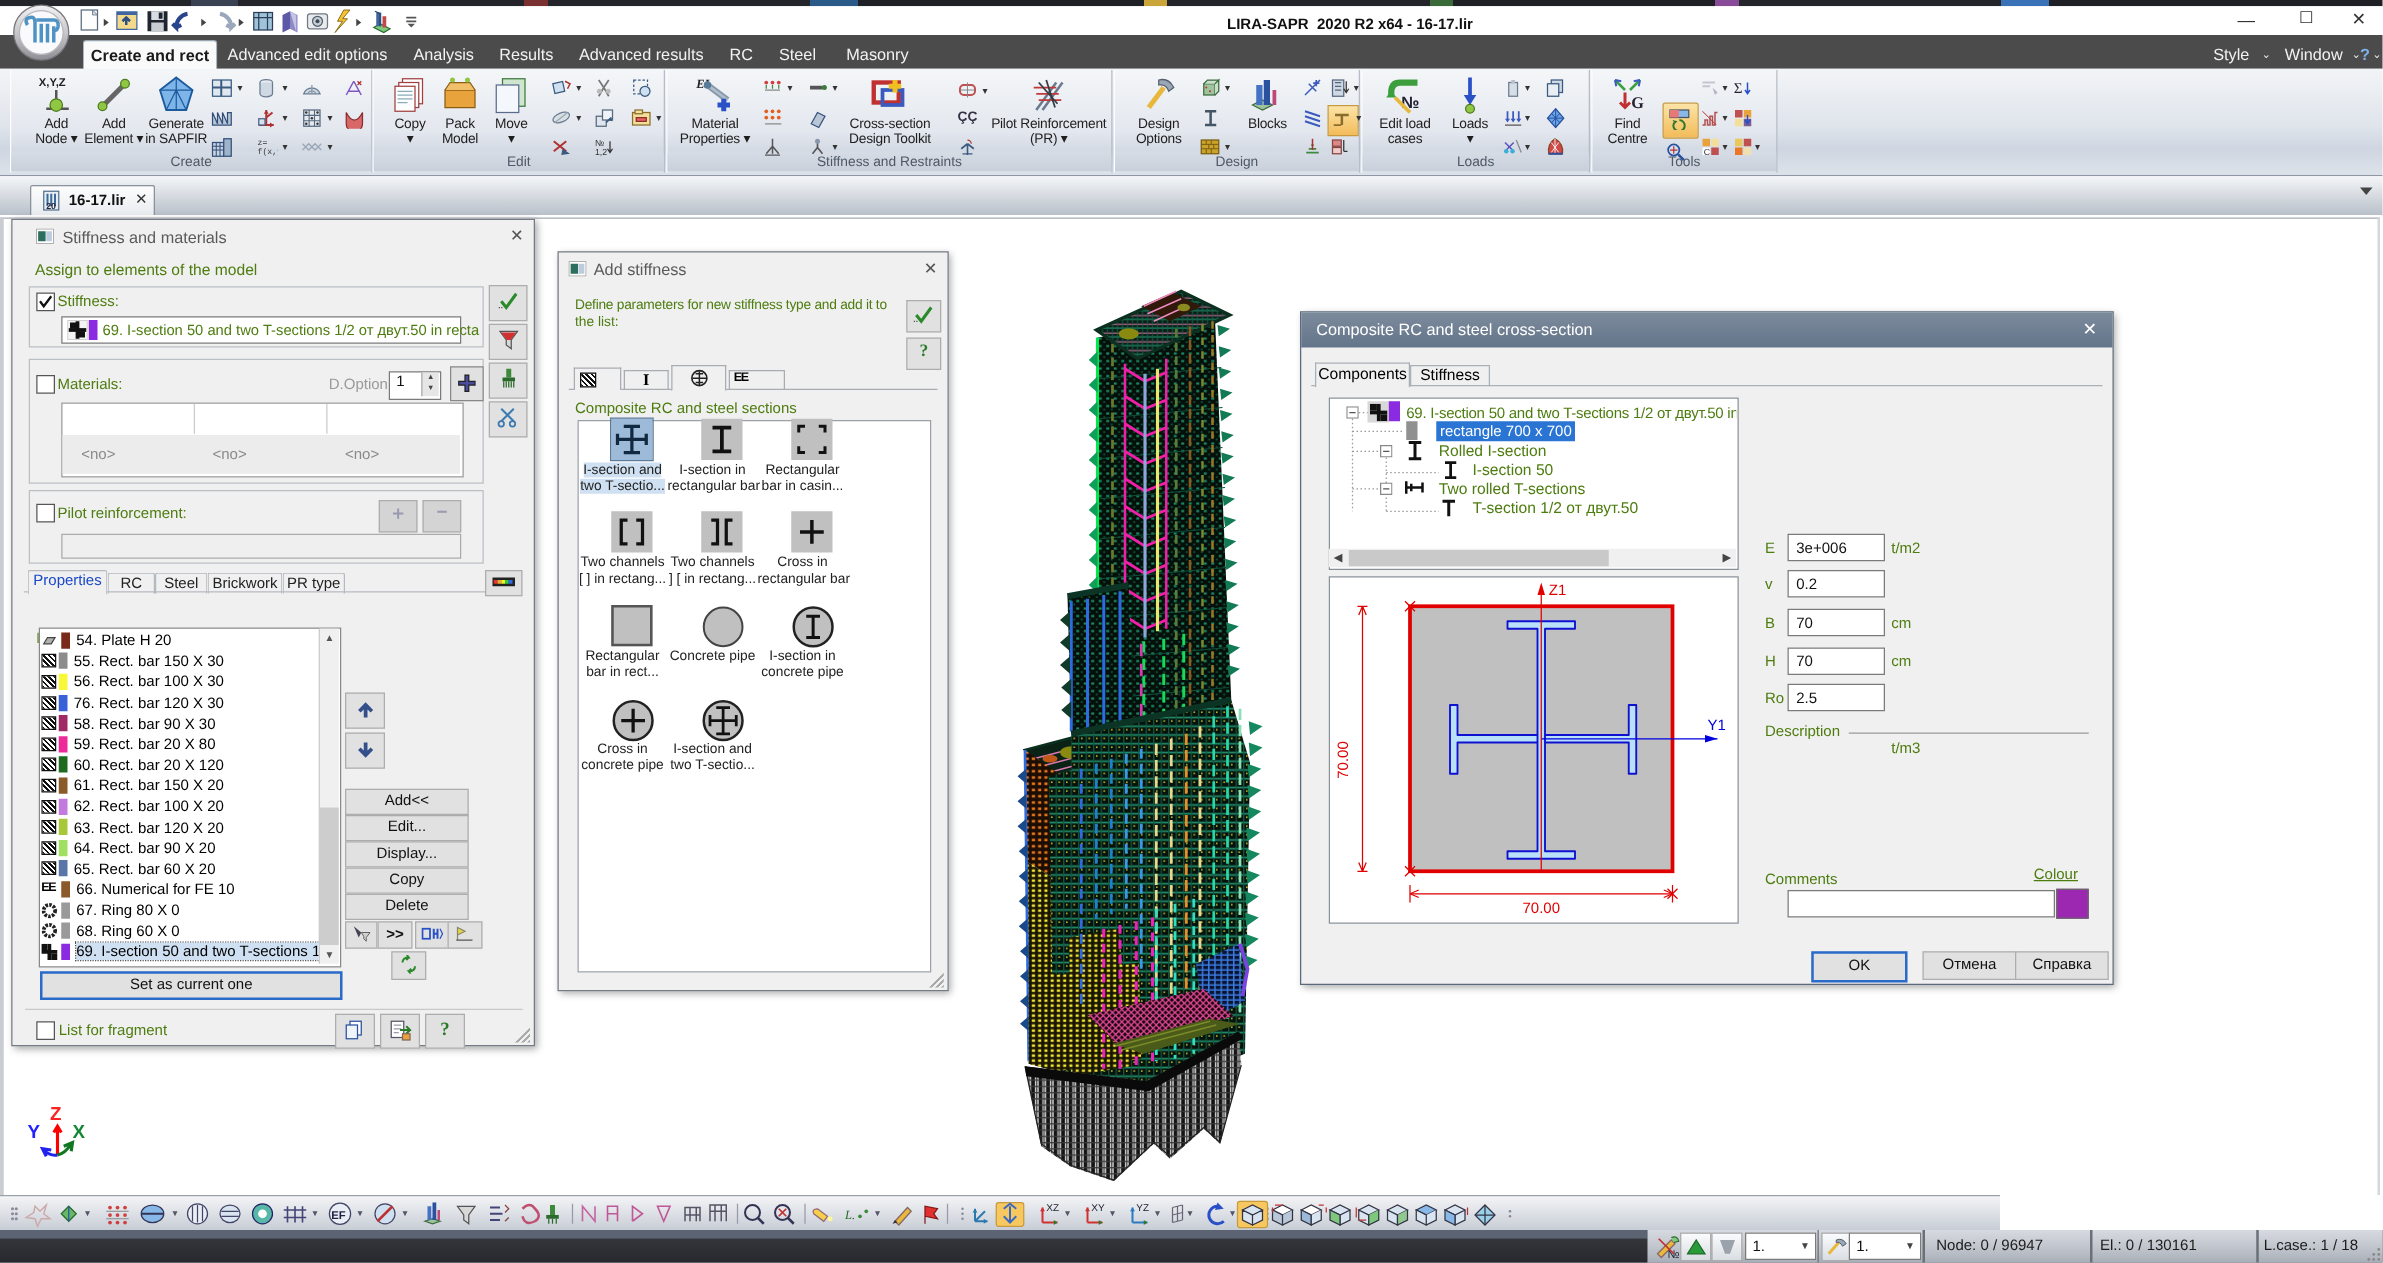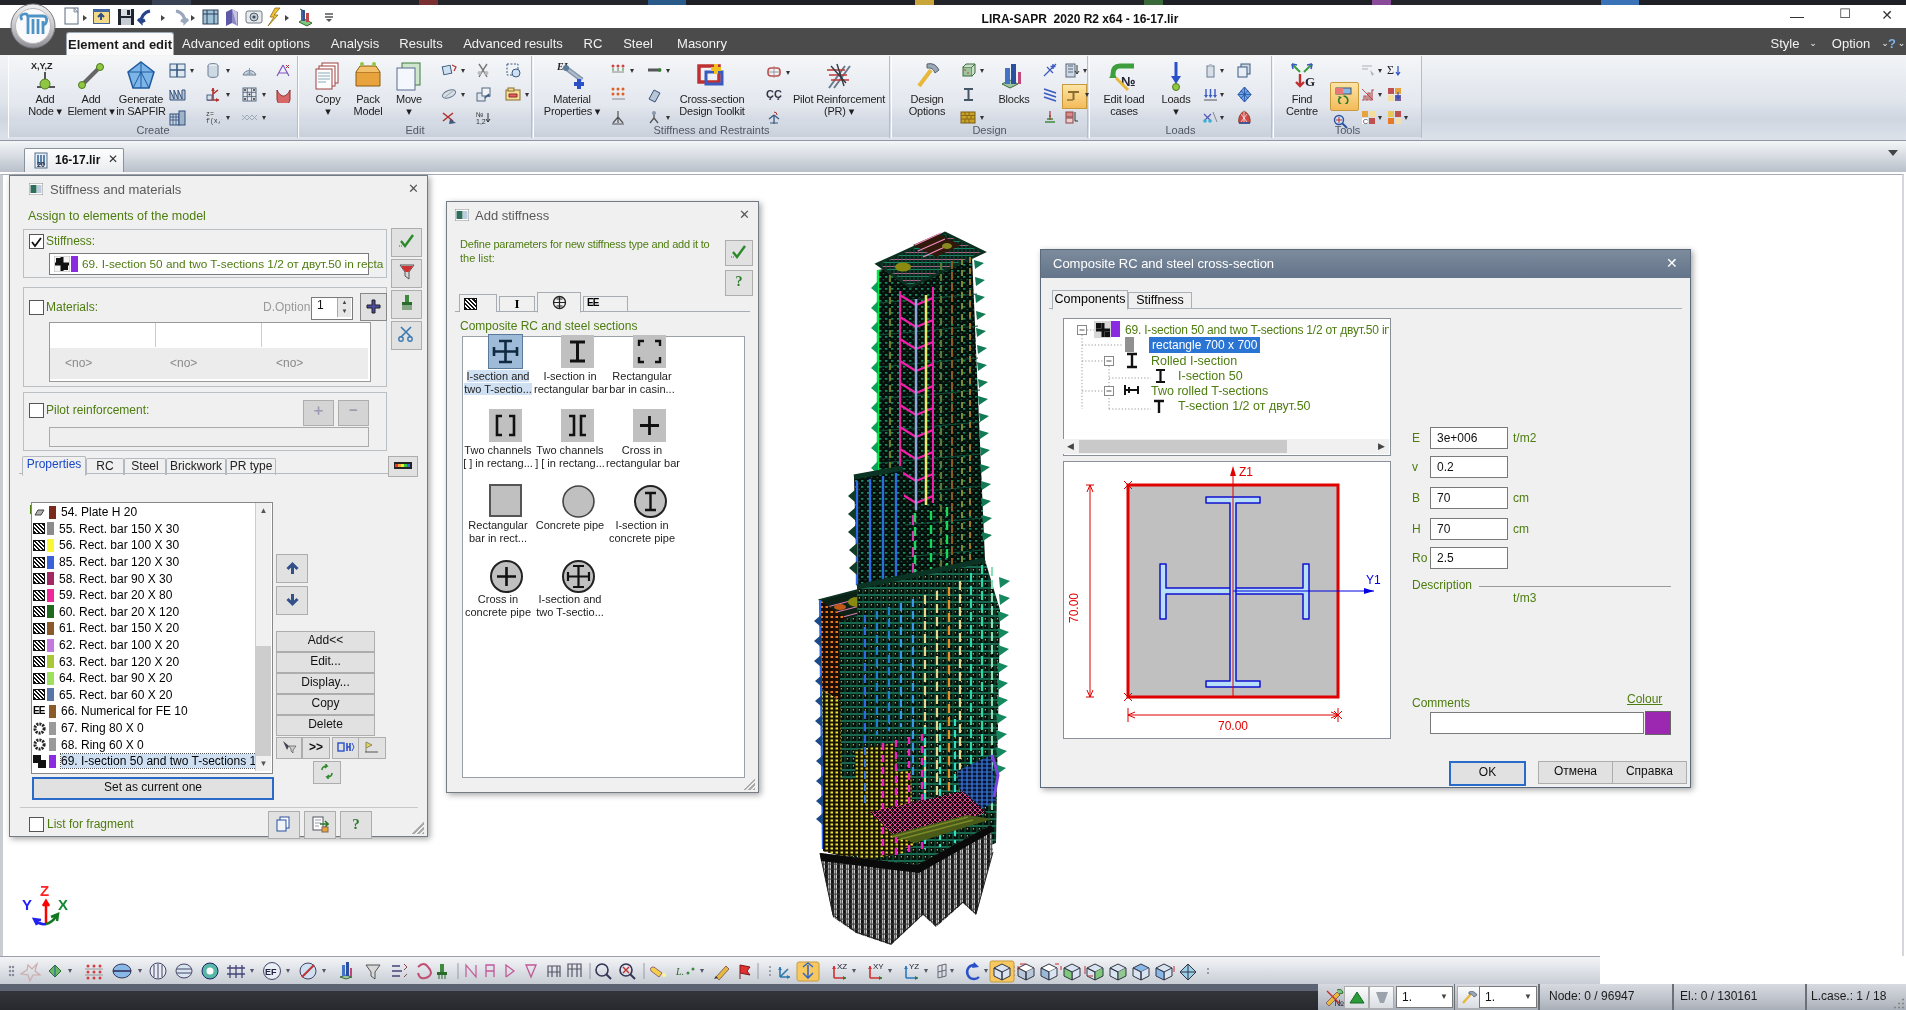--- a/index.html
+++ b/index.html
@@ -88,31 +88,31 @@
           </g>
         <path d="M262 8 h8 m-8 3 h8" stroke="#555" stroke-width="1.4"></path>
           <path d="M263 13 l3 3 3 -3" fill="#555"></path>
       </g>
     </svg>
     <div class="abs" style="left:1782px;top:3px;width:30px;height:18px;text-align:center;color:#333;font-size:14px;">—</div>
     <div class="abs" style="left:1830px;top:1px;width:30px;height:20px;text-align:center;color:#333;font-size:13px;">☐</div>
     <div class="abs" style="left:1872px;top:2px;width:30px;height:20px;text-align:center;color:#333;font-size:14px;">✕</div>
   </div>
   <div class="abs" id="tabband">
-    <div class="rtab active" style="left:66px;width:106px;">Element and edit</div>
+    <div class="rtab active" style="left:66px;width:106px;">Create and rect</div>
     <div class="rtab" style="left:180px;width:132px;">Advanced edit options</div>
     <div class="rtab" style="left:326px;width:58px;">Analysis</div>
     <div class="rtab" style="left:396px;width:50px;">Results</div>
     <div class="rtab" style="left:460px;width:106px;">Advanced results</div>
     <div class="rtab" style="left:578px;width:30px;">RC</div>
     <div class="rtab" style="left:618px;width:40px;">Steel</div>
     <div class="rtab" style="left:672px;width:60px;">Masonry</div>
     <div class="rtab" style="left:1765px;width:40px;">Style</div>
     <div class="rtab" style="left:1806px;width:14px;font-size:9px;">⌄</div>
-    <div class="rtab" style="left:1822px;width:58px;">Option</div>
+    <div class="rtab" style="left:1822px;width:58px;">Window</div>
     <div class="rtab" style="left:1878px;width:14px;font-size:9px;">⌄</div>
     <div class="rtab" style="left:1886px;width:12px;color:#7fb2e8;font-weight:bold;">?</div>
     <div class="rtab" style="left:1897px;width:9px;font-size:9px;">⌄</div>
   </div>
   <svg class="abs" style="left:10px;top:3px;" width="46" height="46" viewBox="0 0 46 46">
     <defs>
         <linearGradient id="ring" x1="0" y1="0" x2="0" y2="1">
           <stop offset="0" stop-color="#f2f2f4"></stop>
           <stop offset="0.5" stop-color="#c8c8cc"></stop>
           <stop offset="1" stop-color="#8e8e94"></stop>
@@ -664,21 +664,21 @@
             <span>55. Rect. bar 150 X 30</span>
           </div>
         <div class="li">
             <span class="lic hat"></span>
             <span class="sw" style="background:#f8f838;"></span>
             <span>56. Rect. bar 100 X 30</span>
           </div>
         <div class="li">
             <span class="lic hat"></span>
             <span class="sw" style="background:#3a62d8;"></span>
-            <span>85. Rect. bar 120 X 30</span>
+            <span>76. Rect. bar 120 X 30</span>
           </div>
         <div class="li">
             <span class="lic hat"></span>
             <span class="sw" style="background:#a12a64;"></span>
             <span>58. Rect. bar 90 X 30</span>
           </div>
         <div class="li">
             <span class="lic hat"></span>
             <span class="sw" style="background:#ee2a9a;"></span>
             <span>59. Rect. bar 20 X 80</span>

